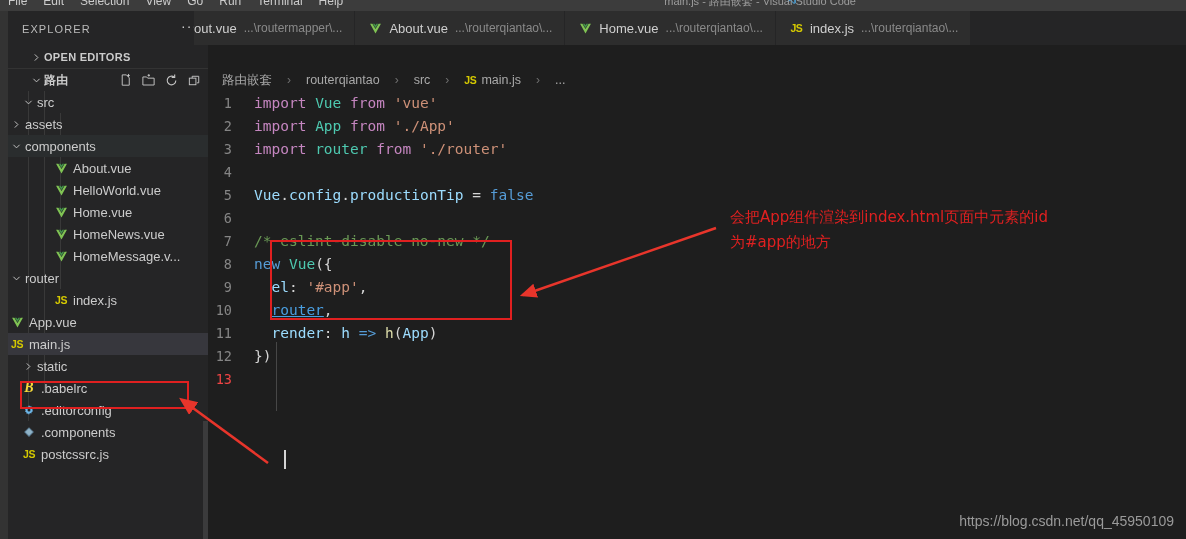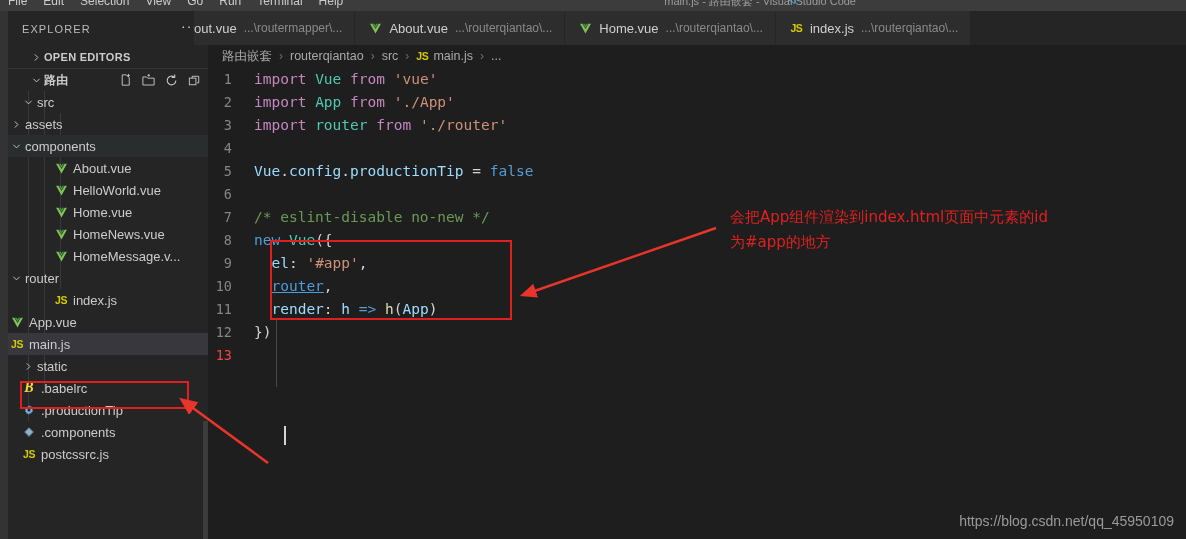--- a/index.html
+++ b/index.html
@@ -96,21 +96,21 @@
     background:#2d2d2d; border-right:1px solid #252526;
     font-size:13px; color:#969696; white-space:nowrap; min-width:0;
   }
   .tab .ticon { width:17px; display:inline-flex; align-items:center; justify-content:center; margin-right:5px; }
   .tab .tname { color:#cfcfcf; }
   .tab .tpath { color:#8a8a8a; font-size:12px; margin-left:7px; }
 
   
   .breadcrumb {
     height:22px; display:flex; align-items:center; padding-left:14px;
-    font-size:12.5px; color:#a9a9a9; gap:0px; background:#1e1e1e;
+    font-size:12.5px; color:#a9a9a9; gap:8px; background:#1e1e1e;margin-top:24px;
   }
   .bc-seg { display:flex; align-items:center; color:#a9a9a9; }
   .bc-sep { color:#6f6f6f; padding:0 7px; font-size:12px; }
   .bc-icon { display:inline-flex; align-items:center; margin-right:5px; }
 
   
   .code-wrap { position:relative; height:472px; overflow:hidden; font-family:"DejaVu Sans Mono", monospace; }
   .code-line { position:relative; height:23px; display:flex; align-items:center; font-size:14.5px; }
   .ln {
     width:46px; text-align:right; padding-right:22px; color:#858585;
@@ -372,21 +372,21 @@
         </div>
         <div class="row indent1">
           <span class="fi">
             <span style="display: inline-flex; align-items: center; justify-content: center;">
               <svg width="12" height="12" viewBox="0 0 16 16">
                 <path d="M8 1.6 9.2 3.3l2-.4.3 2 1.8 1-.9 1.8.9 1.8-1.8 1-.3 2-2-.4L8 14.4 6.8 12.7l-2 .4-.3-2-1.8-1 .9-1.8-.9-1.8 1.8-1 .3-2 2 .4L8 1.6Z" fill="#6cb6e8"></path>
                 <circle cx="8" cy="8" r="2" fill="#252526"></circle>
               </svg>
             </span>
           </span>
-          <span class="name">.productionTip</span>
+          <span class="name">.editorconfig</span>
         </div>
         <div class="row indent1">
           <span class="fi">
             <span style="display: inline-flex; align-items: center; justify-content: center;">
               <svg width="12" height="12" viewBox="0 0 16 16">
                 <path d="M8 1.5 14.5 8 8 14.5 1.5 8 8 1.5Z" fill="#5e7f96"></path>
                 <path d="M8 3.2 12.8 8 8 12.8 3.2 8 8 3.2Z" fill="#8fb3c7"></path>
               </svg>
             </span>
           </span>

